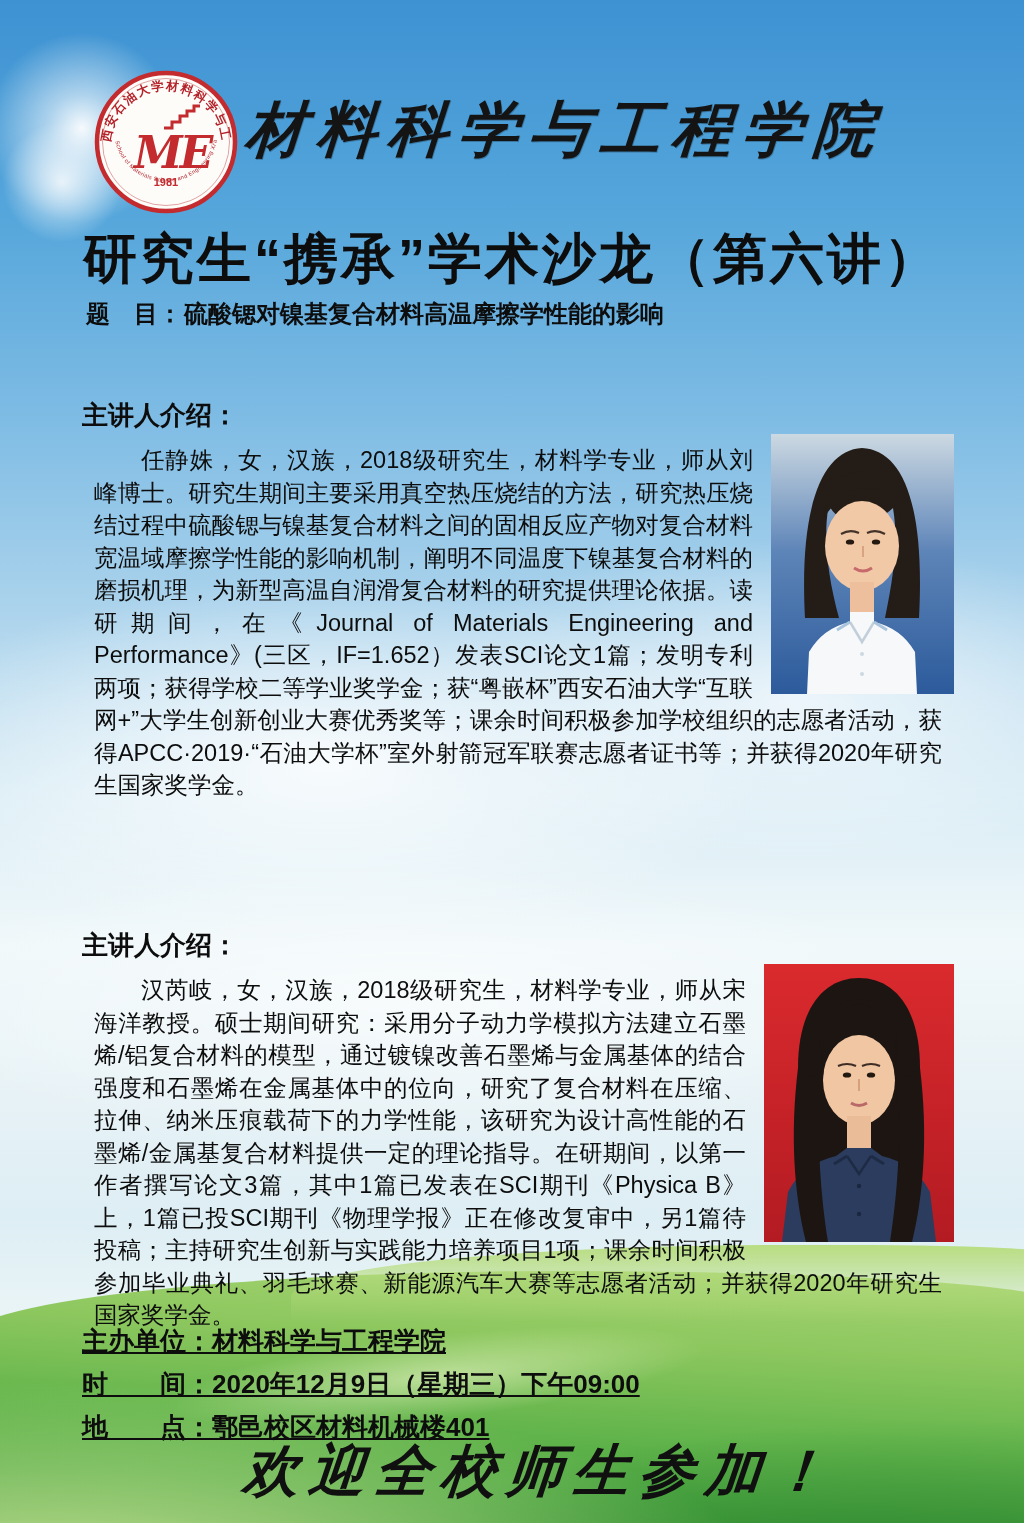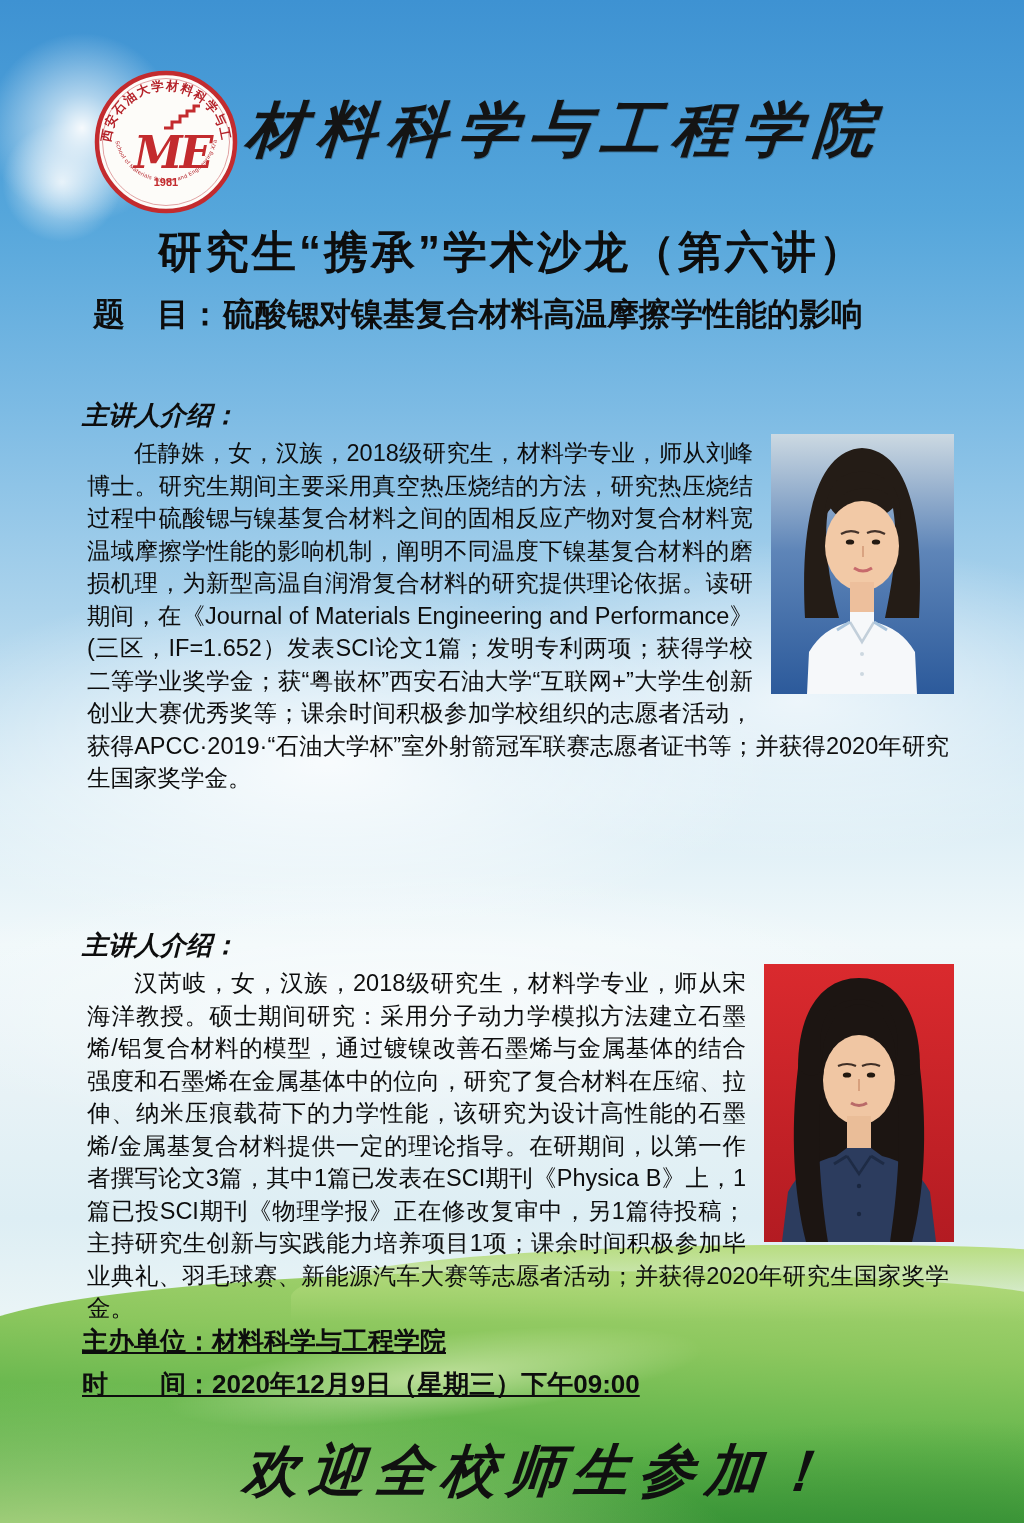--- a/index.html
+++ b/index.html
@@ -37,28 +37,28 @@
   .logo{position:absolute; left:94px; top:70px; width:144px; height:144px;}
   
   .college-title{
     position:absolute; left:205px; top:90px; width:720px; text-align:center;
     font-family:"DejaVu Serif", serif; font-weight:bold; font-style:italic;
     font-size:60px; letter-spacing:11px; color:#141414; transform:skewX(-4deg);
     text-shadow:1px 1px 0 rgba(0,0,0,.25);
   }
   .salon-title{
     position:absolute; left:0; top:223px; width:1024px; text-align:center;
-    font-weight:bold; font-size:44px; letter-spacing:3px; color:#0d0d0d;
+    font-weight:bold; font-size:54px; letter-spacing:3px; color:#0d0d0d;
   }
   
-  .talk-head{position:absolute; left:93px; width:880px; font-size:32px; font-weight:bold; line-height:38px; color:#0d0d0d;}
+  .talk-head{position:absolute; left:86px; width:880px; font-size:24px; font-weight:bold; line-height:38px; color:#0d0d0d;}
   .talk-head .lbl{margin-right:2px;}
-  .intro-label{position:absolute; left:82px; font-size:26px; font-weight:bold; color:#0d0d0d;font-style:italic;}
+  .intro-label{position:absolute; left:82px; font-size:26px; font-weight:bold; color:#0d0d0d;}
   .intro{position:absolute; left:82px; width:872px; font-size:23.5px; line-height:32.5px; text-align:justify; color:#0d0d0d;}
-  .intro p{margin:5px; text-indent:2em;}
+  .intro p{margin:12px; text-indent:2em;}
   .photo{float:right; margin:2px 0 8px 18px;}
   .photo svg{display:block;}
   
   .footer{position:absolute; left:82px; top:1320px; width:880px; font-size:26px; font-weight:bold; line-height:43px; color:#0d0d0d;text-decoration:underline;}
   .slogan{
     position:absolute; left:110px; top:1434px; width:860px; text-align:center;
     font-family:"DejaVu Serif", serif; font-weight:bold; font-style:italic;
     font-size:56px; letter-spacing:10px; color:#101010; transform:skewX(-5deg);
   }
 </style>
@@ -174,17 +174,18 @@
         <path d="M34 104 C 26 170 30 230 42 278 L64 278 C 54 214 52 150 60 106 Q46 118 34 104 Z" fill="#1c1512"></path>
         <path d="M156 104 C 164 170 160 230 148 278 L126 278 C 136 214 138 150 130 106 Q144 118 156 104 Z" fill="#1c1512"></path>
       </svg>
     </div>
     <p>汉芮岐，女，汉族，2018级研究生，材料学专业，师从宋海洋教授。硕士期间研究：采用分子动力学模拟方法建立石墨烯/铝复合材料的模型，通过镀镍改善石墨烯与金属基体的结合强度和石墨烯在金属基体中的位向，研究了复合材料在压缩、拉伸、纳米压痕载荷下的力学性能，该研究为设计高性能的石墨烯/金属基复合材料提供一定的理论指导。在研期间，以第一作者撰写论文3篇，其中1篇已发表在SCI期刊《Physica B》上，1篇已投SCI期刊《物理学报》正在修改复审中，另1篇待投稿；主持研究生创新与实践能力培养项目1项；课余时间积极参加毕业典礼、羽毛球赛、新能源汽车大赛等志愿者活动；并获得2020年研究生国家奖学金。</p>
   </div>
 
   <div class="footer">
     <div><span>主办单位：</span><span>材料科学与工程学院</span></div>
     <div><span>时　　间：</span><span>2020年12月9日（星期三）下午09:00</span></div>
+    <div><span>地　　点：</span><span>鄠邑校区材料机械楼401</span></div>
   </div>
 
   <div class="slogan">欢迎全校师生参加！</div>
 
 </div>
 
 </body></html>

